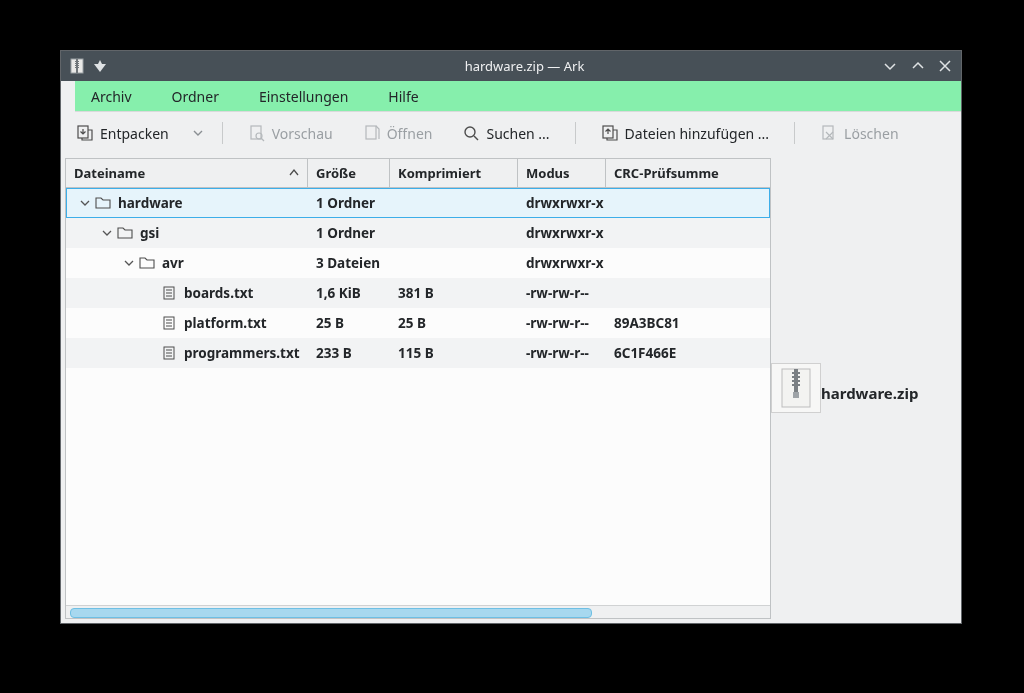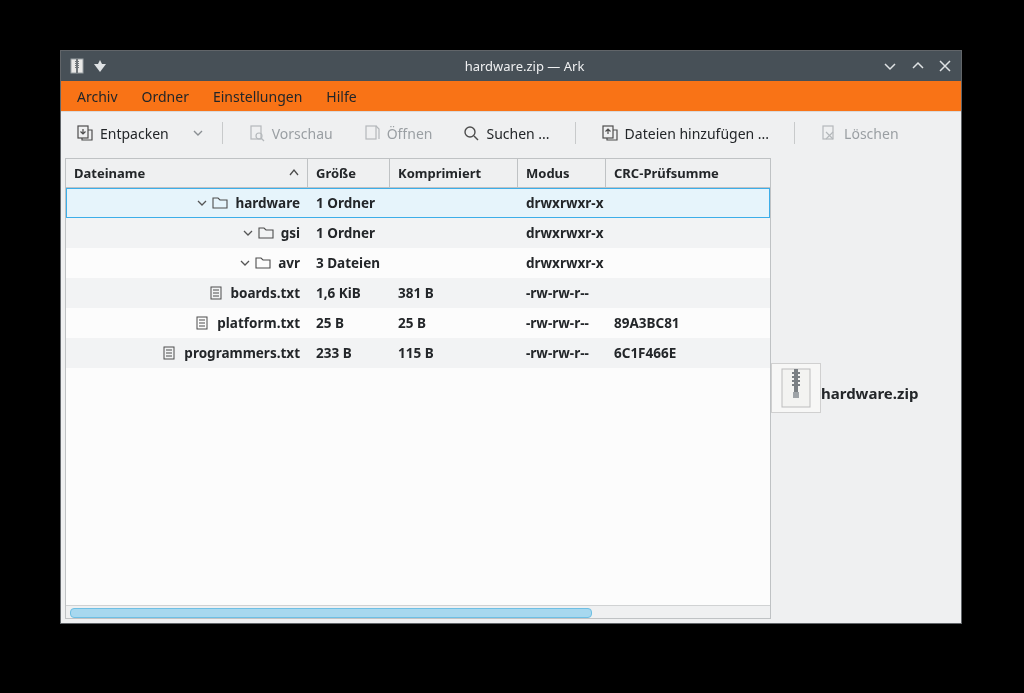--- a/index.html
+++ b/index.html
@@ -54,27 +54,28 @@
     display: flex;
     align-items: center;
     gap: 14px;
     padding-right: 10px;
   }
   .titlebar svg { display:block; }
   .win-btn { cursor: pointer; }
   
   .menubar {
     height: 30px;
-    background: #f97316;
+    background: #86efac;
     display: flex;
     align-items: center;
     padding: 0 6px;
-    gap: 4px;
+    gap: 20px;
     border-bottom: 1px solid #d9dadb;
     flex-shrink: 0;
+    margin-left: 14px;
   }
   .menubar .menu-item {
     padding: 4px 10px;
     border-radius: 3px;
     cursor: default;
   }
   
   .toolbar {
     height: 42px;
     background: #eff0f1;
@@ -174,21 +175,21 @@
     align-items:center;
     font-size:13.5px;
   }
   .row.sel {
     background:#e6f4fb;
     outline:1px solid #3daee9;
     outline-offset:-1px;
   }
   .row.alt { background:#f2f3f4; }
   .cell { box-sizing:border-box; padding:0 8px; overflow:hidden; white-space:nowrap; }
-  .cell.name { width:242px; display:flex; align-items:center; padding-left:12px;justify-content:flex-end;}
+  .cell.name { width:242px; display:flex; align-items:center; padding-left:12px;}
   .cell.size { width:82px; }
   .cell.comp { width:128px; }
   .cell.mode { width:88px; }
   .cell.crc  { flex:1 1 auto; }
   .tree-spacer { display:inline-block; }
   .expander {
     width:14px; display:inline-flex; justify-content:center; align-items:center;
     color:#555; margin-right:2px;
   }
   .ficon { width:18px; display:inline-flex; justify-content:center; margin-right:6px;}

